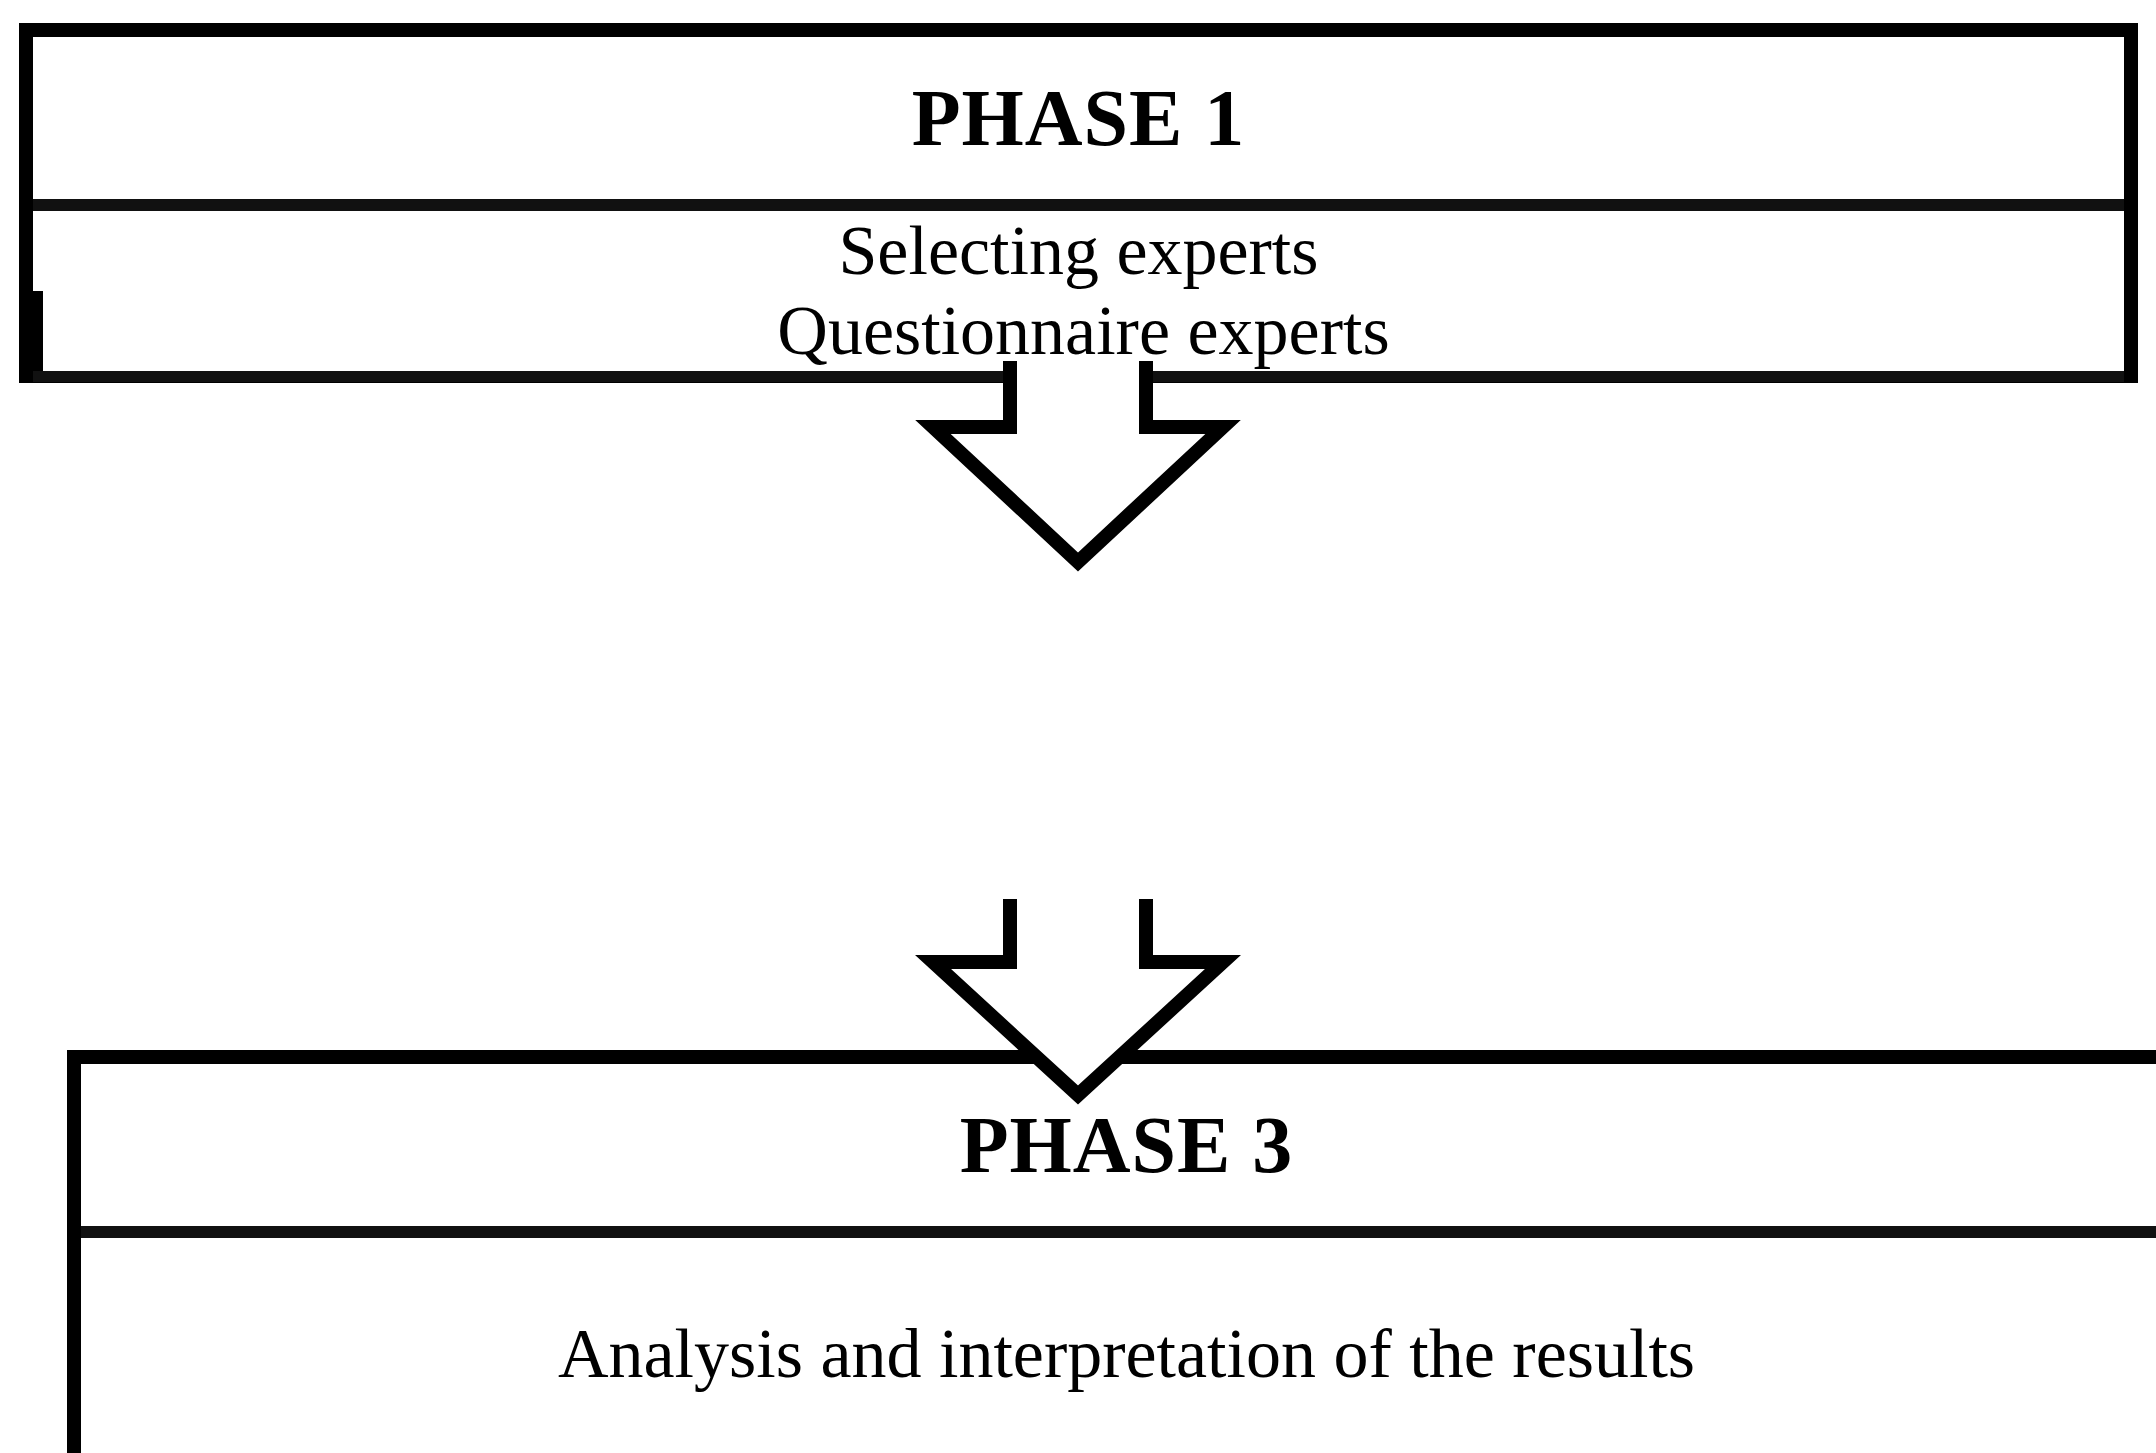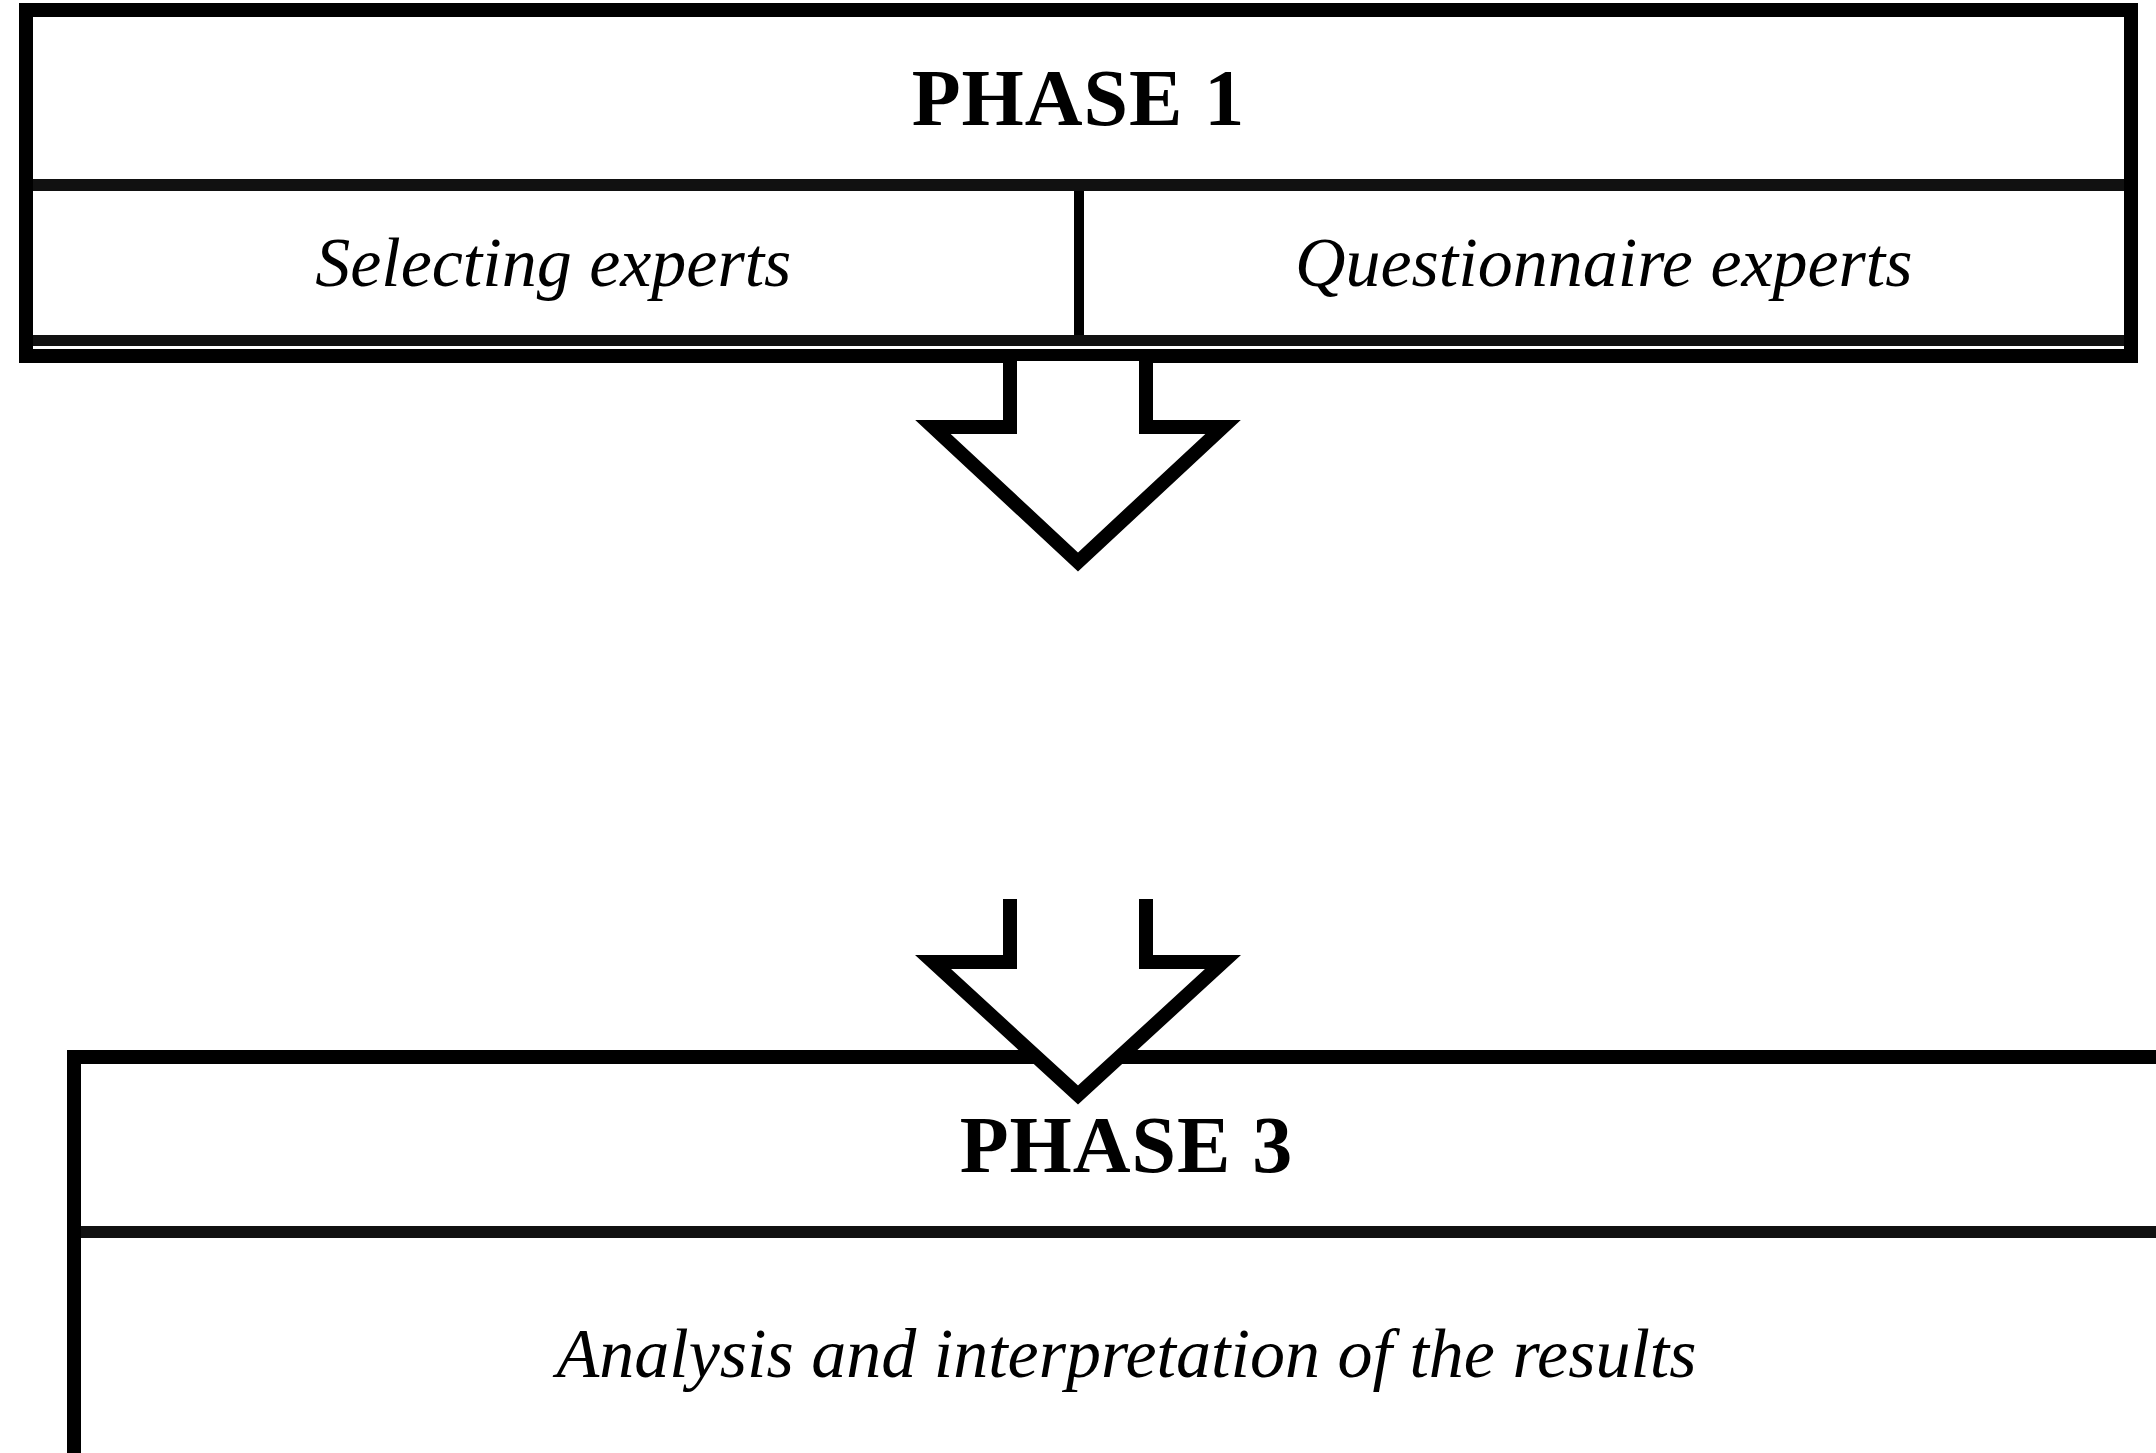--- a/index.html
+++ b/index.html
@@ -17,45 +17,44 @@
   }
   .phase-box {
     position: absolute;
     left: 19px;
     width: 2119px;
     border: 14px solid #000000;
     background: #ffffff;
     display: flex;
     flex-direction: column;
   }
-  .phase-box.p1 { top: 3px;   height: 360px; }
+  .phase-box.p1 { top: 23px;   height: 360px; }
   .phase-box.p2 { top: 551px;  height: 367px; }
   .phase-box.p3 { top: 1050px; height: 448px; margin-left: 48px; }
 
   .phase-header {
     height: 162px;
     flex: 0 0 auto;
     display: flex;
     align-items: center;
     justify-content: center;
     font-weight: bold;
     font-size: 80px;
     letter-spacing: 1px;
     background: #ffffff;
   }
   .phase-content {
     flex: 1 1 auto;
     display: flex;
-    flex-direction: row;
+    flex-direction: column;
     align-items: stretch;
     border-top: 12px solid #111111;
     border-bottom: 11px solid #111111;
     margin-bottom: 3px;
     background: #ffffff;
-    font-style: italic;
   }
   .phase-cell {
     flex: 1 1 0;
     display: flex;
     align-items: center;
     justify-content: center;
     font-size: 70px;
     background: #ffffff;
   }
   .phase-cell + .phase-cell {

